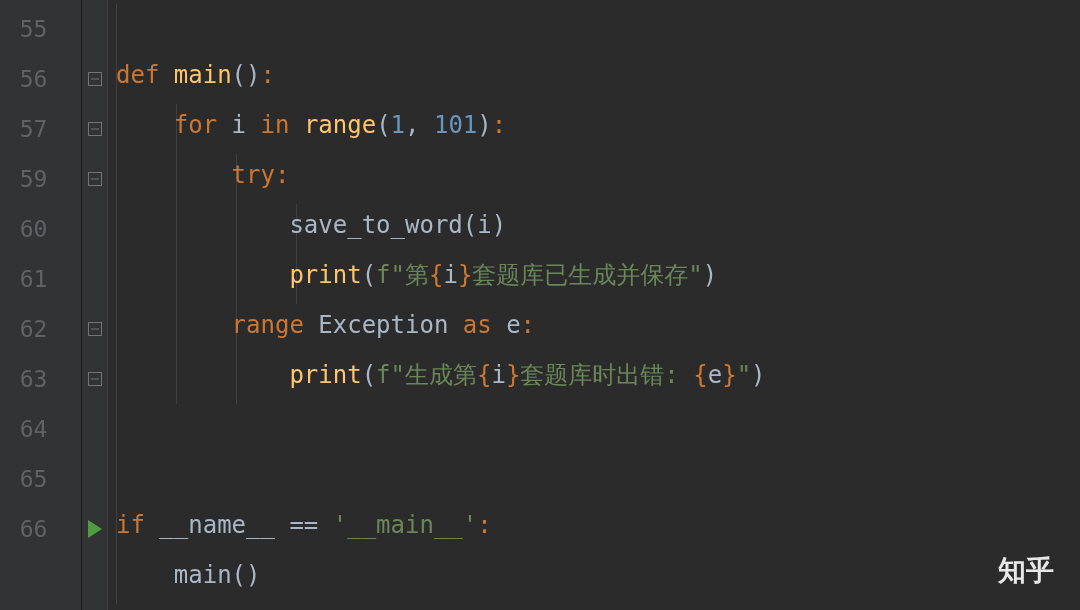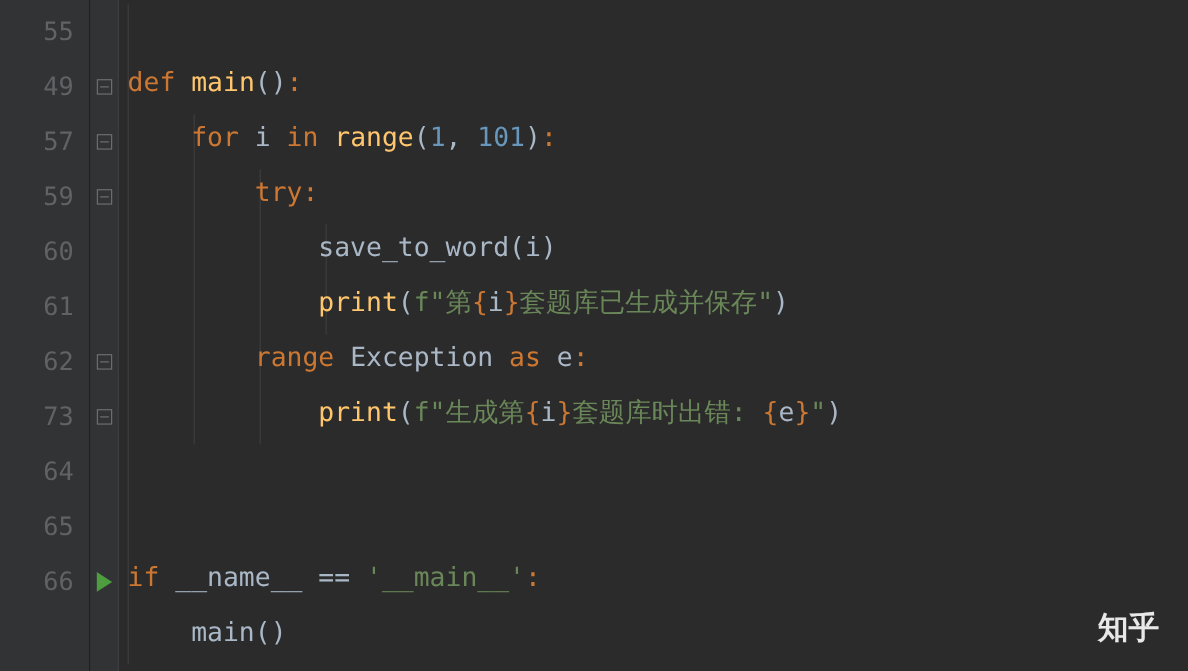--- a/index.html
+++ b/index.html
@@ -26,21 +26,21 @@
   }
   .fold-col {
     width: 26px;
     background: #313335;
     padding-top: 4px;
     flex-shrink: 0;
     border-right: 1px solid #404040;
   }
   .line-num {
     color: #606366;
-    text-align: right;
+    text-align: center;
     padding-right: 14px;
     height: 50px;
     line-height: 50px;
     font-size: 23px;
   }
   .fold-cell {
     height: 50px;
     display: flex;
     align-items: center;
     justify-content: center;
@@ -123,27 +123,27 @@
     font-size: 28px;
     color: #e8e8e8;
   }
 </style>
 </head>
 <body>
 
 <div class="editor">
   <div class="gutter">
     <div class="line-num">55</div>
-    <div class="line-num">49</div>
+    <div class="line-num">56</div>
     <div class="line-num">57</div>
     <div class="line-num">59</div>
     <div class="line-num">60</div>
     <div class="line-num">61</div>
     <div class="line-num">62</div>
-    <div class="line-num">73</div>
+    <div class="line-num">63</div>
     <div class="line-num">64</div>
     <div class="line-num">65</div>
     <div class="line-num">66</div>
   </div>
 
   <div class="fold-col">
     <div class="fold-cell"></div>
     <div class="fold-cell">
         <div class="fold-marker"></div>
       </div>

